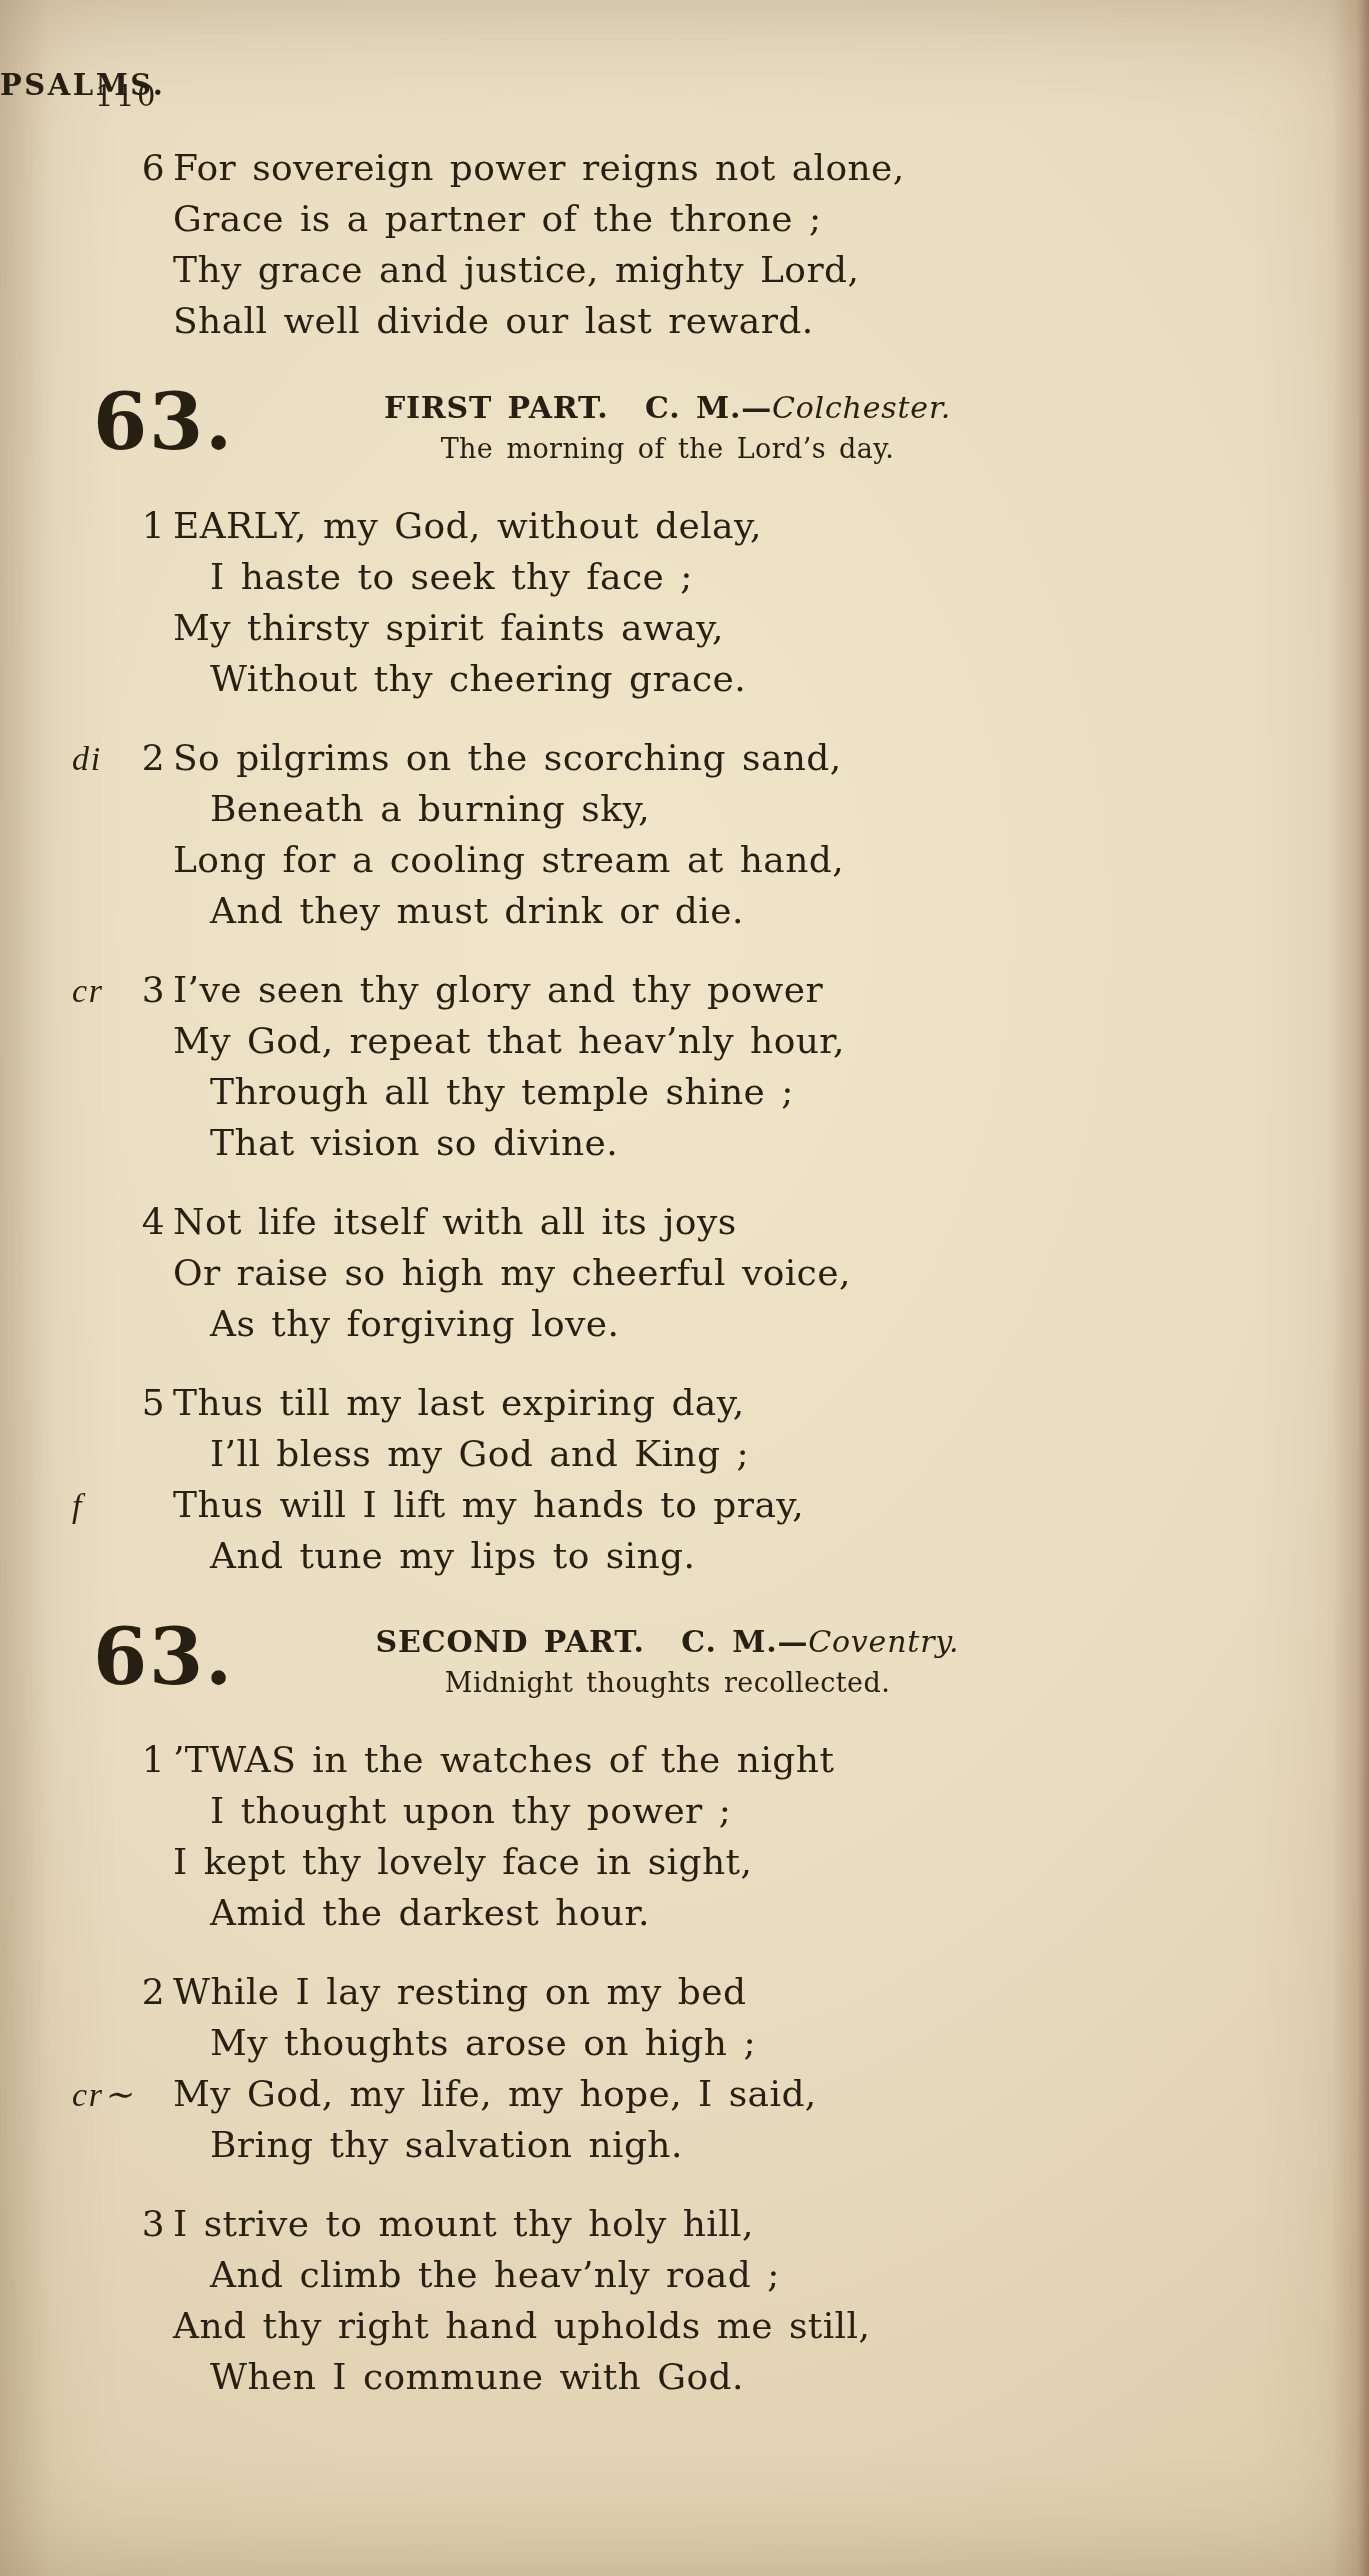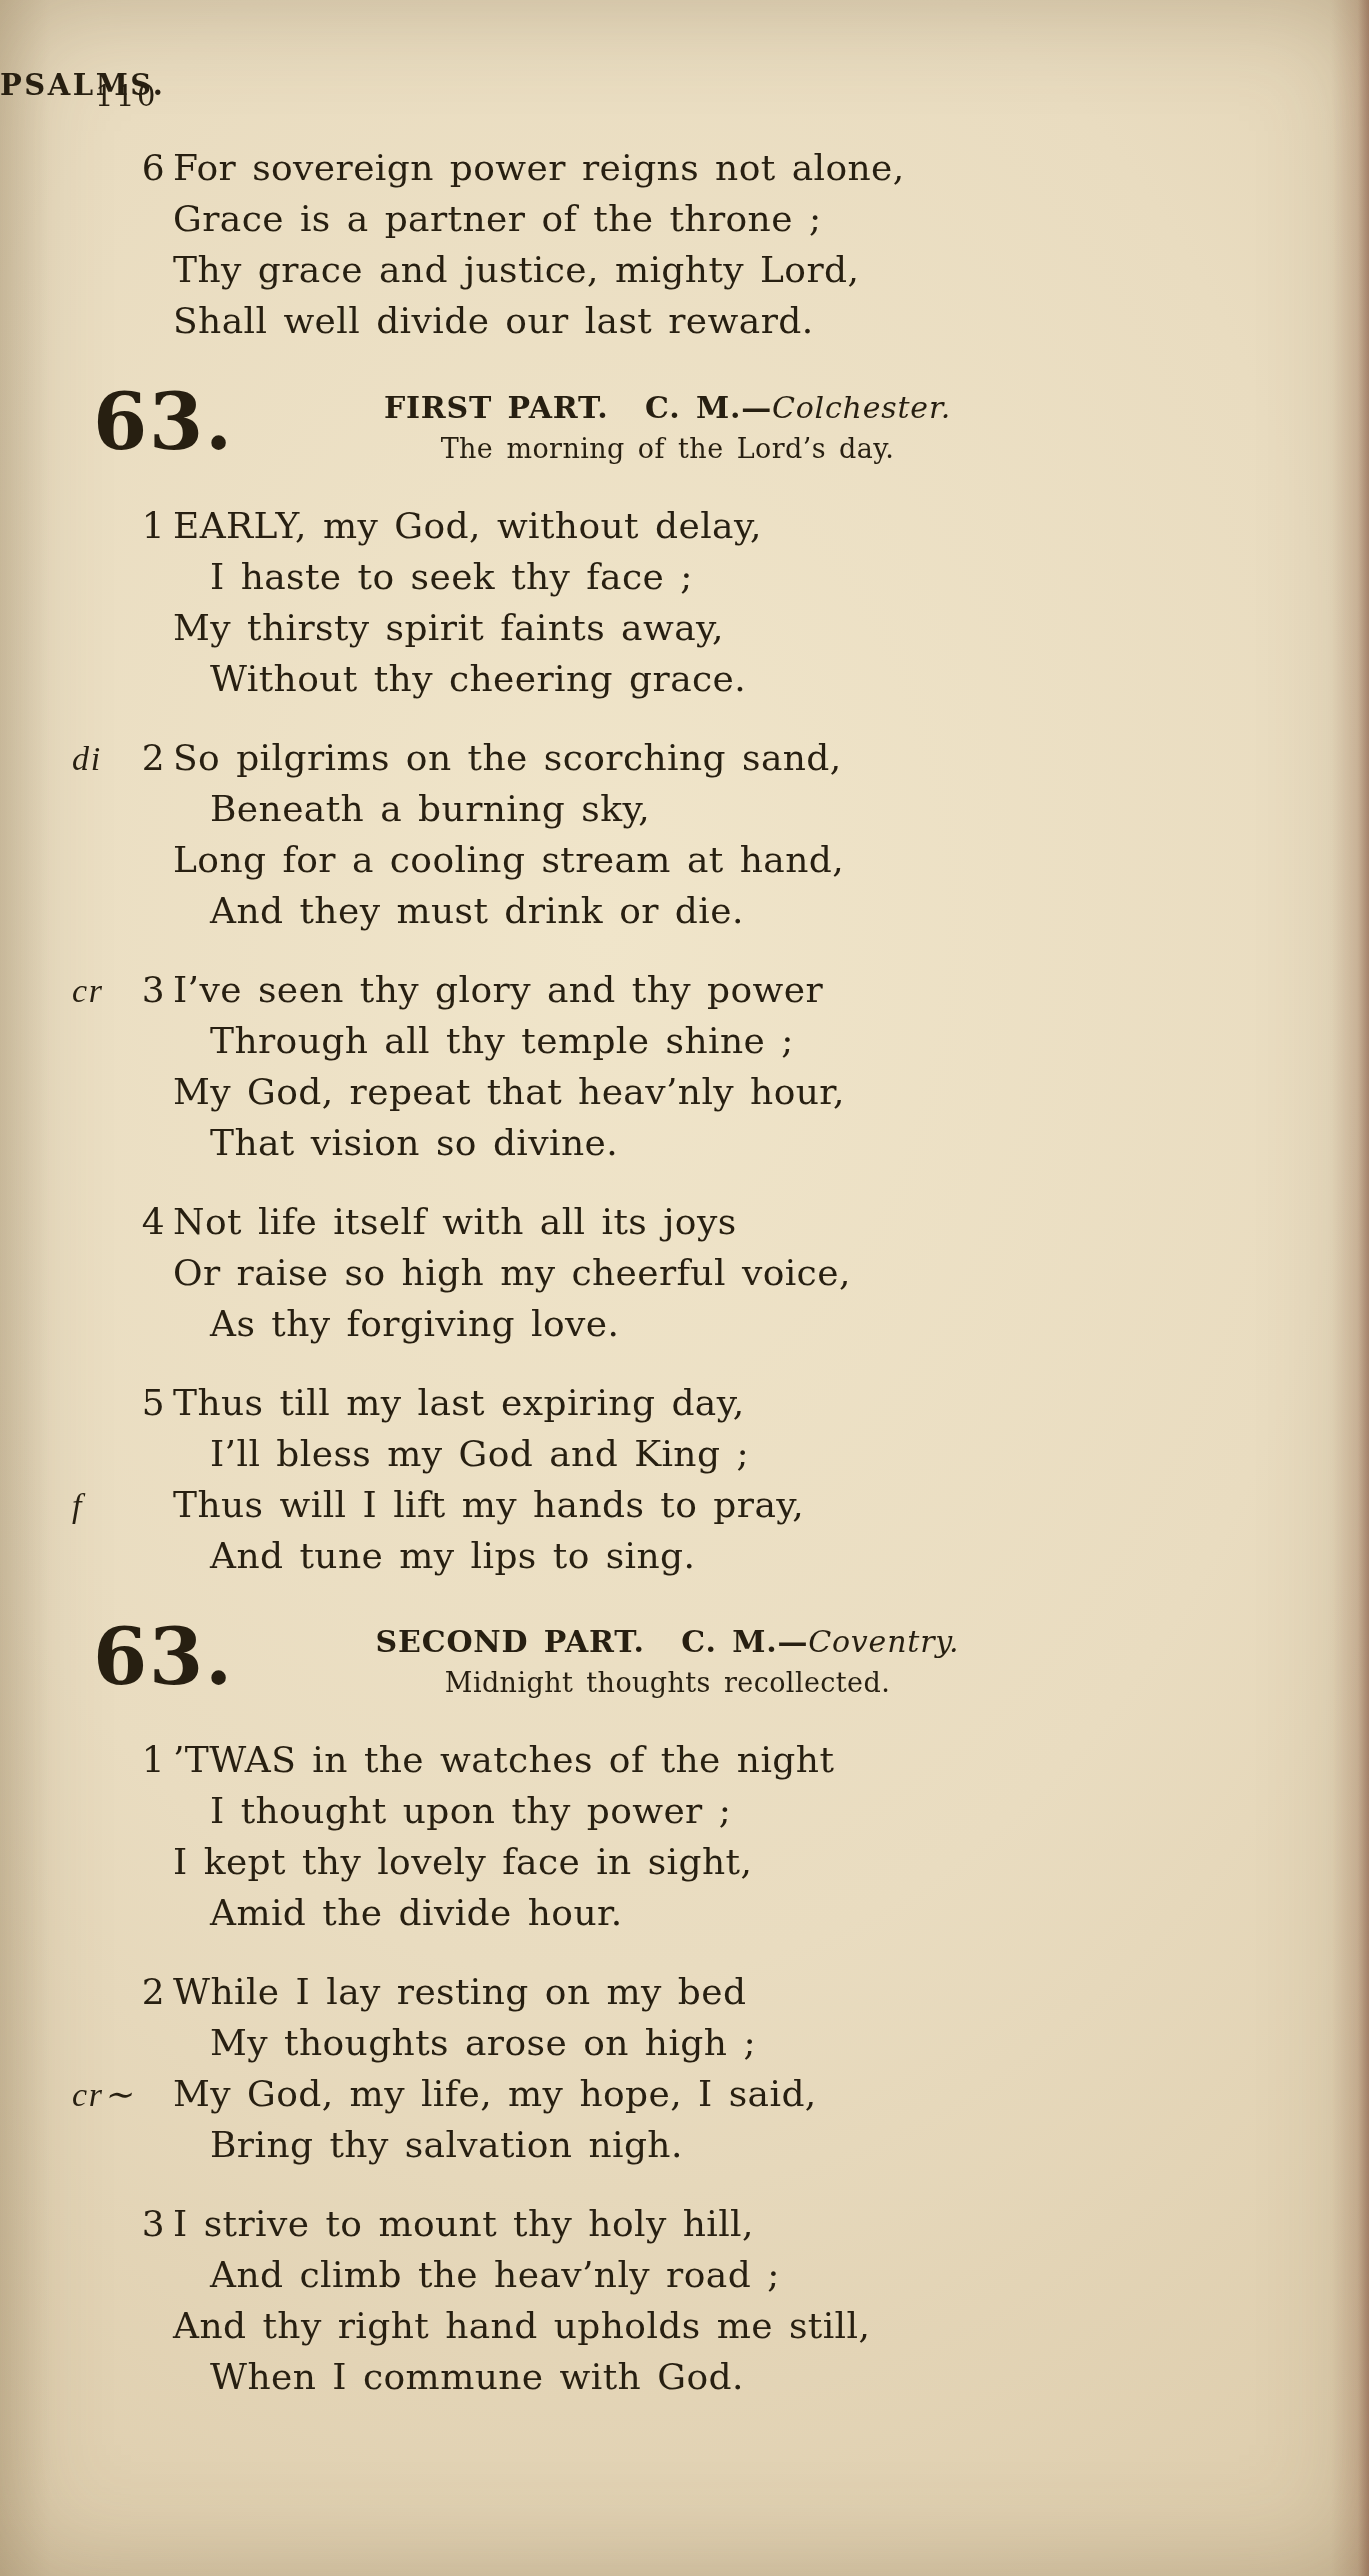--- a/index.html
+++ b/index.html
@@ -116,22 +116,22 @@
       <div class="line">So pilgrims on the scorching sand,</div>
       <div class="line indent">Beneath a burning sky,</div>
       <div class="line">Long for a cooling stream at hand,</div>
       <div class="line indent">And they must drink or die.</div>
     </div>
 
     <div class="stanza">
       <span class="expr-mark">cr</span>
       <span class="num">3</span>
       <div class="line">I’ve seen thy glory and thy power</div>
+      <div class="line">My God, repeat that heav’nly hour,</div>
       <div class="line indent">Through all thy temple shine ;</div>
-      <div class="line">My God, repeat that heav’nly hour,</div>
       <div class="line indent">That vision so divine.</div>
     </div>
 
     <div class="stanza">
       <span class="num">4</span>
       <div class="line">Not life itself with all its joys</div>
       <div class="line">Or raise so high my cheerful voice,</div>
       <div class="line indent">As thy forgiving love.</div>
     </div>
 
@@ -153,21 +153,21 @@
         </div>
         <div class="hymn-subtitle">Midnight thoughts recollected.</div>
       </div>
     </div>
 
     <div class="stanza">
       <span class="num">1</span>
       <div class="line">’TWAS in the watches of the night</div>
       <div class="line indent">I thought upon thy power ;</div>
       <div class="line">I kept thy lovely face in sight,</div>
-      <div class="line indent">Amid the divide hour.</div>
+      <div class="line indent">Amid the darkest hour.</div>
     </div>
 
     <div class="stanza">
       <span class="expr-mark on-line-3">cr∼</span>
       <span class="num">2</span>
       <div class="line">While I lay resting on my bed</div>
       <div class="line indent">My thoughts arose on high ;</div>
       <div class="line">My God, my life, my hope, I said,</div>
       <div class="line indent">Bring thy salvation nigh.</div>
     </div>

